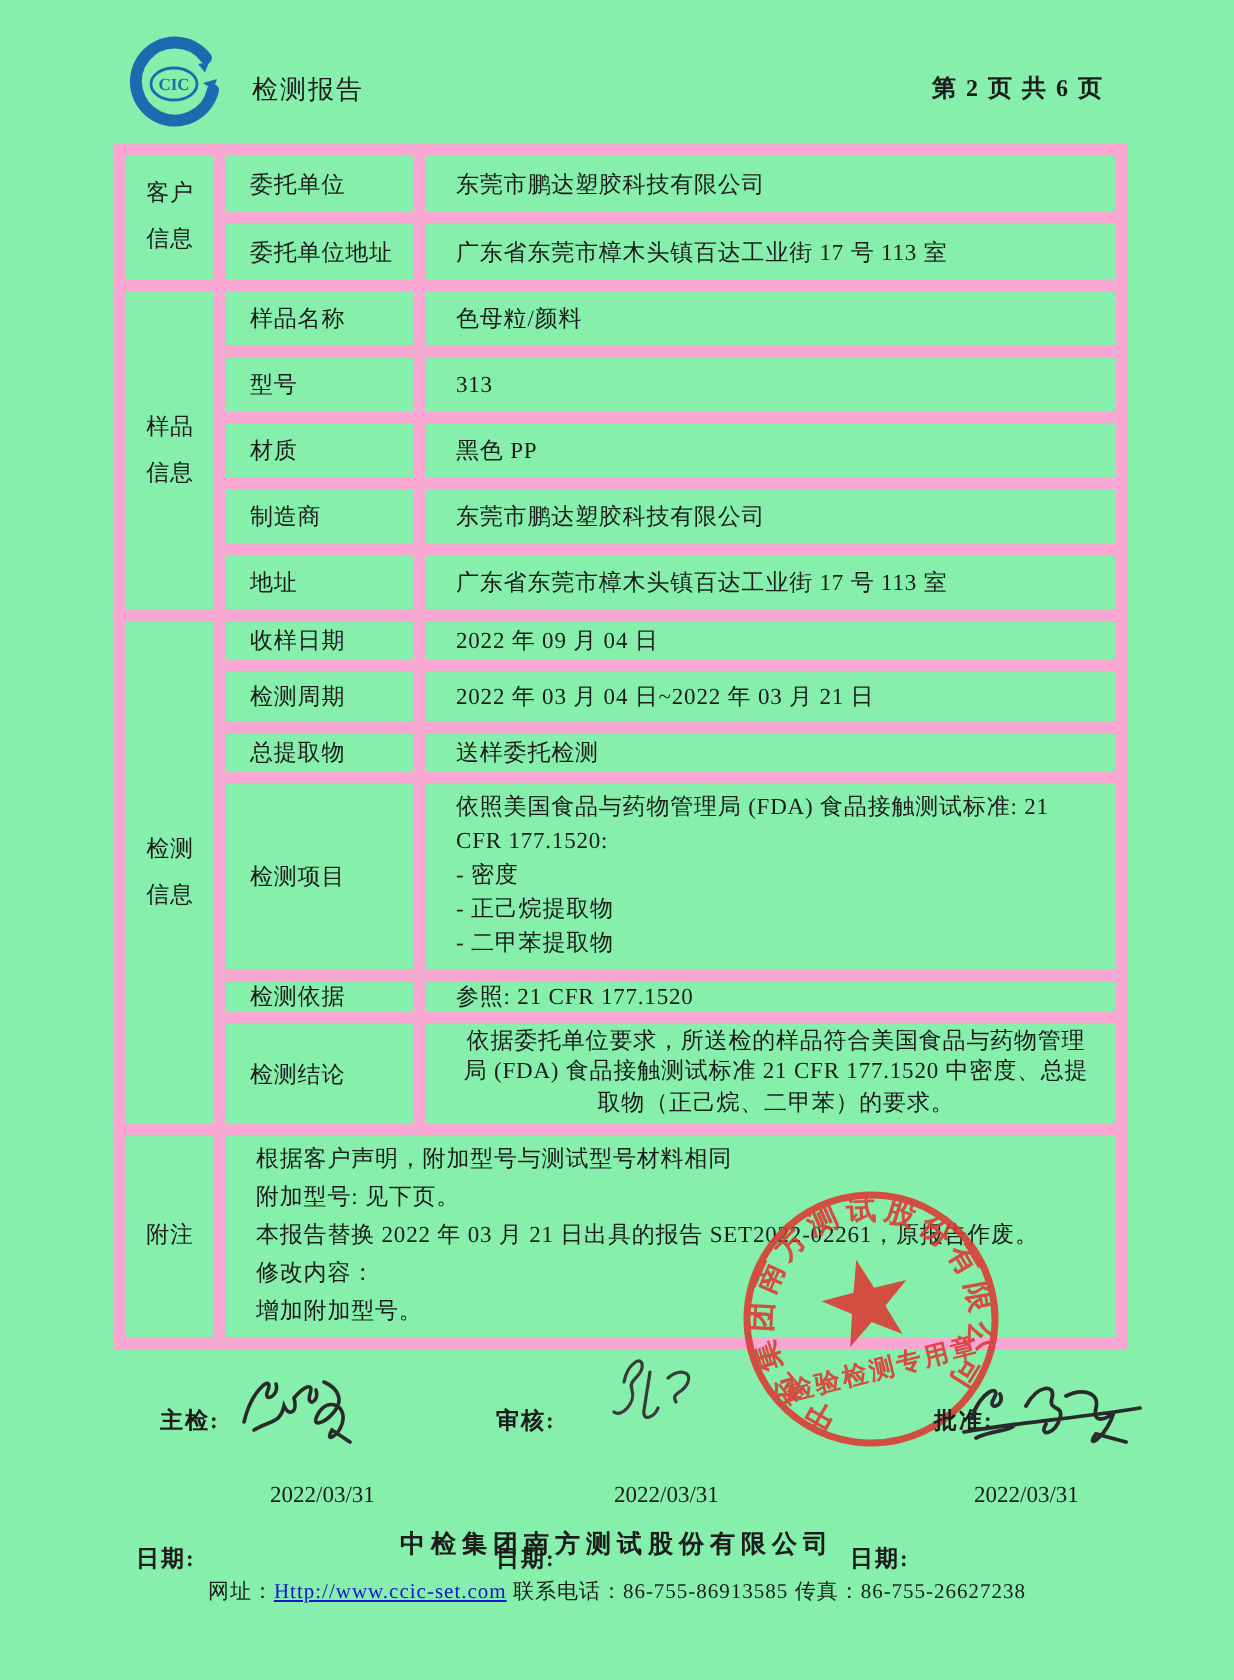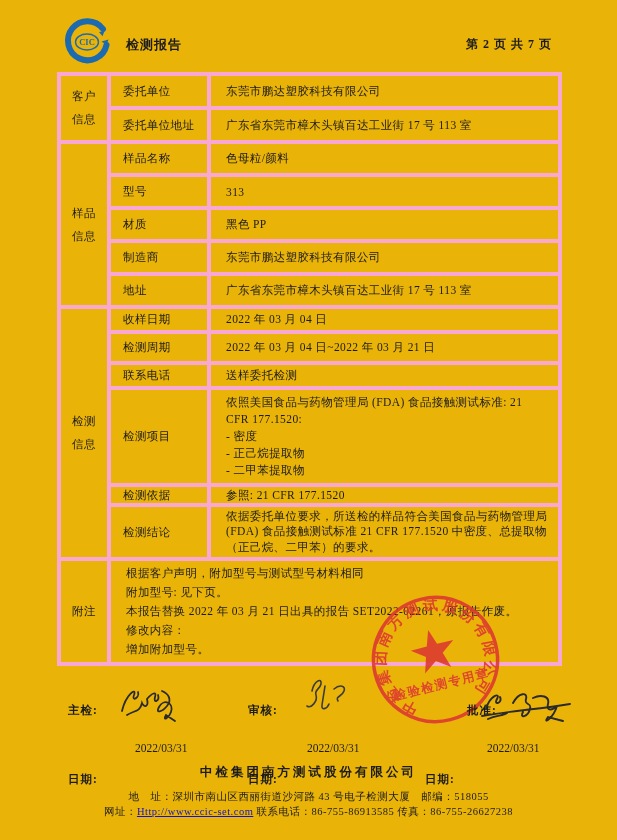--- a/index.html
+++ b/index.html
@@ -1,43 +1,43 @@
 <!DOCTYPE html>
 <html><head>
 <meta charset="utf-8">
 <style>
   * { margin: 0; padding: 0; box-sizing: border-box; }
   html, body { background: #e8e8e8; }
   .page {
     position: relative;
     width: 617px; height: 840px;
-    background: #eab308;
+    background: #86efac;
     font-family: "Liberation Serif", "DejaVu Serif", serif;
     color: #1c1c1c;
     overflow: hidden;
   }
   
   .header { position: absolute; left: 0; top: 0; width: 617px; height: 72px; }
   .logo { position: absolute; left: 63px; top: 18px; width: 48px; height: 48px; }
-  .hdr-title { position: absolute; left: 126px; top: 36px; font-size: 13px; font-weight: bold; letter-spacing: 1px; }
+  .hdr-title { position: absolute; left: 126px; top: 36px; font-size: 13px; font-weight: normal; letter-spacing: 1px; }
   .hdr-no { position: absolute; left: 236px; top: 36px; font-size: 12px; font-weight: bold; letter-spacing: 0.2px; }
   .hdr-page { position: absolute; left: 466px; top: 36px; font-size: 12px; font-weight: bold; letter-spacing: 1px; }
   
   table.rpt {
     position: absolute; left: 57px; top: 72px;
     width: 501px; border-collapse: collapse; table-layout: fixed;
     font-size: 11.5px;
   }
-  table.rpt td { border: 4px solid #f9a8d4; vertical-align: middle; letter-spacing: 0.4px; }
+  table.rpt td { border: 6px solid #f9a8d4; vertical-align: middle; letter-spacing: 0.4px; }
   td.grp { text-align: center; white-space: pre-line; line-height: 2.0; }
   td.lbl { padding-left: 12px; }
   td.val { padding-left: 15px; padding-right: 10px; }
   td.multi { white-space: pre-line; vertical-align: middle; }
   td.v-items { line-height: 17px; padding-top: 4px; padding-bottom: 4px; }
-  td.v-concl { line-height: 15.4px; padding-top: 2px; padding-bottom: 2px; }
+  td.v-concl { line-height: 15.4px; padding-top: 2px; padding-bottom: 2px; text-align: center; }
   td.v-remark { line-height: 19px; padding-top: 3px; padding-bottom: 3px; }
   
   .sigblock { position: absolute; left: 0; top: 641px; width: 617px; height: 125px; font-size: 11.5px; }
   .sig-label { position: absolute; font-weight: bold; letter-spacing: 1px; }
   .sig-date-label { position: absolute; font-weight: bold; letter-spacing: 1px; margin-top: 30px; }
   .sig-date { position: absolute; font-size: 11.5px; }
   .sig-svg { position: absolute; }
   
   .stamp { position: absolute; left: 358px; top: 582px; width: 155px; height: 155px; opacity: 0.88; }
   
@@ -53,21 +53,21 @@
 
   <div class="header">
     <svg class="logo" viewBox="0 0 48 48">
       <path d="M 40 11 A 19.5 19.5 0 1 0 43.5 27" fill="none" stroke="#1c6bb0" stroke-width="6" stroke-linecap="round"></path>
       <path d="M 43.5 27 l -5 -3.5 l 7 -2 z" fill="#1c6bb0"></path>
       <path d="M 36 14 l 5.5 -1 l -2 5.2 z" fill="#1c6bb0"></path>
       <ellipse cx="24" cy="24" rx="11.5" ry="8" fill="none" stroke="#1c6bb0" stroke-width="1.4"></ellipse>
       <text x="24" y="27" text-anchor="middle" font-size="8.5" font-weight="bold" fill="#1c6bb0" font-family="Liberation Serif, serif">CIC</text>
     </svg>
     <div class="hdr-title">检测报告</div>
-    <div class="hdr-page">第 2 页 共 7 页</div>
+    <div class="hdr-page">第 2 页 共 6 页</div>
   </div>
 
   <table class="rpt">
     <colgroup>
         <col style="width:50px">
         <col style="width:100px">
         <col style="width:351px">
       </colgroup>
     <tbody>
 
@@ -102,28 +102,28 @@
       </tr>
       <tr style="height:33px">
         <td class="lbl">地址</td>
         <td class="val">广东省东莞市樟木头镇百达工业街 17 号 113 室</td>
       </tr>
 
       <tr style="height:25px">
         <td class="grp" rowspan="6">检测
 信息</td>
         <td class="lbl">收样日期</td>
-        <td class="val">2022 年 03 月 04 日</td>
+        <td class="val">2022 年 09 月 04 日</td>
       </tr>
       <tr style="height:31px">
         <td class="lbl">检测周期</td>
         <td class="val">2022 年 03 月 04 日~2022 年 03 月 21 日</td>
       </tr>
       <tr style="height:25px">
-        <td class="lbl">联系电话</td>
+        <td class="lbl">总提取物</td>
         <td class="val">送样委托检测</td>
       </tr>
       <tr style="height:93px">
         <td class="lbl">检测项目</td>
         <td class="val multi v-items">依照美国食品与药物管理局 (FDA) 食品接触测试标准: 21 CFR 177.1520:
 - 密度
 - 正己烷提取物
 - 二甲苯提取物</td>
       </tr>
       <tr style="height:20px">
@@ -154,21 +154,21 @@
       </defs>
       <text font-size="15" font-weight="bold" fill="#dd3832" letter-spacing="3.2" font-family="Liberation Serif, serif">
         <textPath href="#arcT" startOffset="50%" text-anchor="middle">中检集团南方测试股份有限公司</textPath>
       </text>
       <polygon fill="#dd3832" points="77.5,47 82.8,62.7 99.4,62.9 86.1,72.8 91,88.6 77.5,79 64,88.6 68.9,72.8 55.6,62.9 72.2,62.7"></polygon>
       <text x="77.5" y="107" text-anchor="middle" font-size="12.5" font-weight="bold" fill="#dd3832" letter-spacing="1.5" font-family="Liberation Serif, serif">检验检测专用章</text>
     </g>
   </svg>
 
   <div class="sigblock">
-    <div class="sig-label" style="left:68px; top:62px;font-family:Liberation Serif, serif;">主检:</div>
+    <div class="sig-label" style="left:80px; top:62px;font-family:Liberation Serif, serif;">主检:</div>
     <svg class="sig-svg" style="left:112px; top:40px;" width="84" height="48" viewBox="0 0 84 48">
       <path d="M10 30 C14 13 25 6 22 14 C19 21 28 17 26 11 M15 34 C23 29 28 31 30 22 C32 27 37 26 35 18 C40 12 45 10 43 16 C41 23 48 20 46 14 M50 10 C57 13 60 19 55 25 C50 31 43 33 47 26 C52 17 62 22 59 31 C57 37 50 41 54 34 L63 40" fill="none" stroke="#2a2a2a" stroke-width="1.8" stroke-linecap="round"></path>
     </svg>
     <div class="sig-label" style="left:248px; top:62px;">审核:</div>
     <svg class="sig-svg" style="left:294px; top:32px;" width="70" height="50" viewBox="0 0 70 50">
       <path d="M18 18 C20 8 28 4 27 11 C26 16 20 17 22 22 C24 28 17 36 13 33 M31 13 L28 32 C27 38 33 36 35 31 M40 16 C46 11 52 13 50 18 C48 24 41 23 44 28" fill="none" stroke="#3a3a3a" stroke-width="1.6" stroke-linecap="round"></path>
     </svg>
     <div class="sig-label" style="left:467px; top:62px;">批准:</div>
     <svg class="sig-svg" style="left:478px; top:42px;" width="98" height="52" viewBox="0 0 98 52">
       <path d="M8 26 C12 12 23 9 19 16 C15 23 25 20 22 14 M10 36 C18 32 25 33 29 30 M35 20 C41 9 50 9 48 16 C46 23 54 19 52 26 C50 34 41 36 45 29 M4 33 C32 28 62 26 92 21 M55 15 C63 11 72 13 70 21 C68 29 75 27 79 23 C75 36 64 42 70 34 L85 38" fill="none" stroke="#2a2a2a" stroke-width="1.9" stroke-linecap="round"></path>
@@ -177,17 +177,16 @@
     <div class="sig-date-label" style="left:68px; top:101px;">日期:</div>
     <div class="sig-date" style="left:135px; top:101px;">2022/03/31</div>
     <div class="sig-date-label" style="left:248px; top:101px;">日期:</div>
     <div class="sig-date" style="left:307px; top:101px;">2022/03/31</div>
     <div class="sig-date-label" style="left:425px; top:101px;">日期:</div>
     <div class="sig-date" style="left:487px; top:101px;">2022/03/31</div>
   </div>
 
   <div class="footer">
     <div class="ft-company">中检集团南方测试股份有限公司</div>
-    <div class="ft-line"><span>地　址：</span><span>深圳市南山区西丽街道沙河路 43 号电子检测大厦</span>　<span>邮编：</span><span>518055</span></div>
     <div class="ft-line"><span>网址：</span><a class="ft-link" href="#">Http://www.ccic-set.com</a> <span>联系电话：</span><span>86-755-86913585</span> <span>传真：</span><span>86-755-26627238</span></div>
   </div>
 
 </div>
 
 </body></html>

